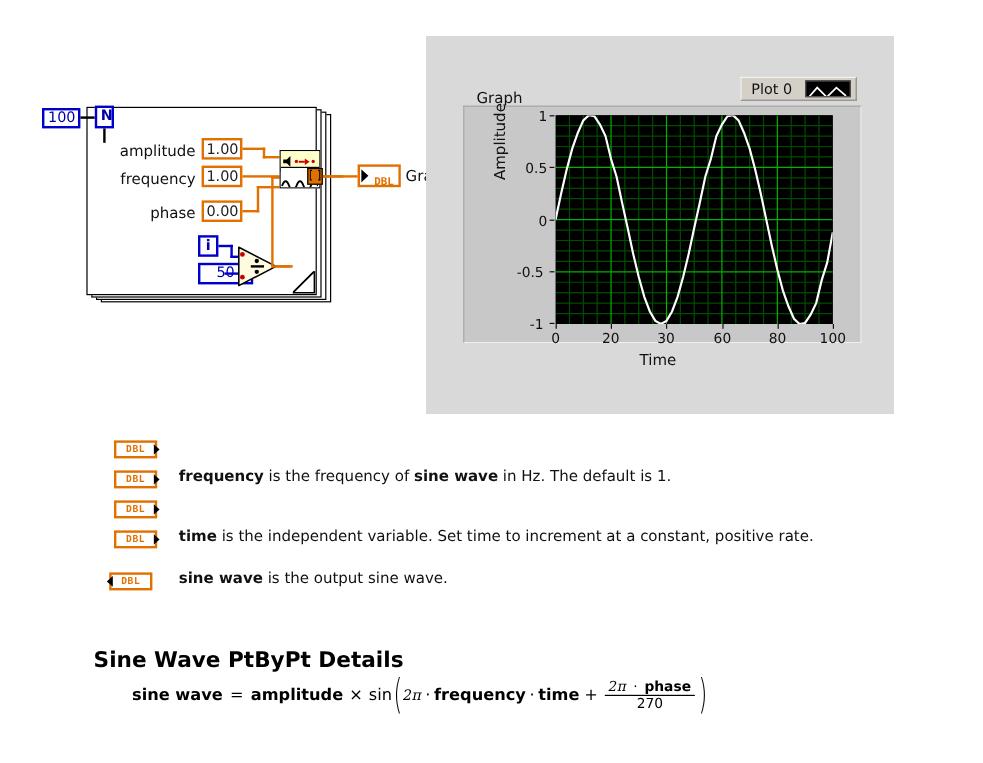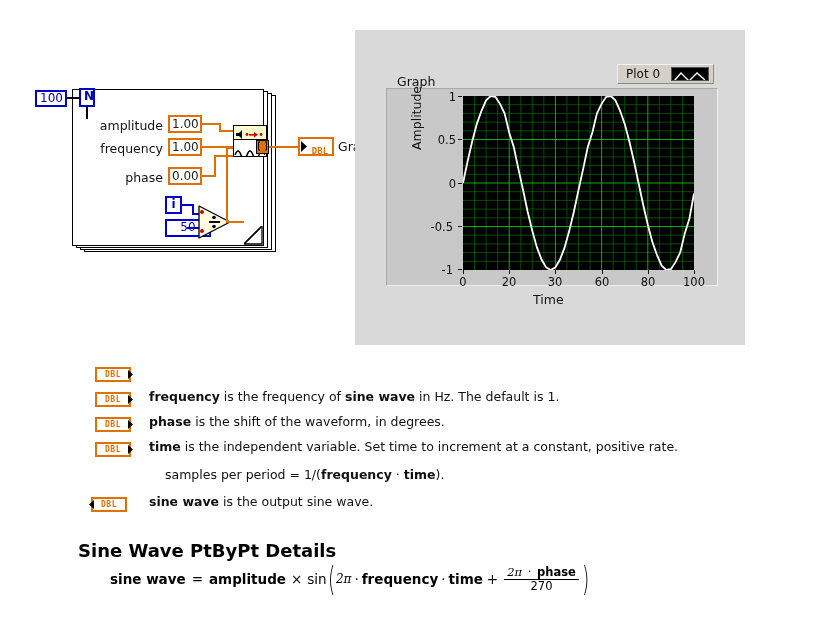--- a/index.html
+++ b/index.html
@@ -358,33 +358,31 @@
     </span>
     <div class="desc-txt"><b>frequency</b><span> is the frequency of </span><b>sine wave</b><span> in Hz. The default is 1.</span></div>
   </div>
   <div class="desc-row" style="height:25px;">
     <span class="desc-ico">
       <b>DBL</b>
       <svg width="6" height="9" style="position:absolute;right:-5px;top:1px;">
         <polygon points="0,0 5,4.5 0,9" fill="#000"></polygon>
       </svg>
     </span>
-    <div class="desc-txt"><b>phase</b><span> is the shift of the waveform, in degrees.</span></div>
   </div>
   <div class="desc-row" style="height:23px;">
     <span class="desc-ico">
       <b>DBL</b>
       <svg width="6" height="9" style="position:absolute;right:-5px;top:1px;">
         <polygon points="0,0 5,4.5 0,9" fill="#000"></polygon>
       </svg>
     </span>
     <div class="desc-txt"><b>time</b><span> is the independent variable. Set time to increment at a constant, positive rate.</span></div>
   </div>
 
-  <div class="desc-sub" style="margin-top:4px;"><span>samples per period = 1/(</span><b>frequency</b><span> · </span><b>time</b><span>).</span></div>
 
   <div class="desc-row" style="margin-top:11px;height:24px;">
     <span class="desc-ico" style="left:-4px;">
       <svg width="6" height="9" style="position:absolute;left:-4px;top:1px;">
         <polygon points="5,0 0,4.5 5,9" fill="#000"></polygon>
       </svg>
       <b>DBL</b>
     </span>
     <div class="desc-txt"><b>sine wave</b><span> is the output sine wave.</span></div>
   </div>

